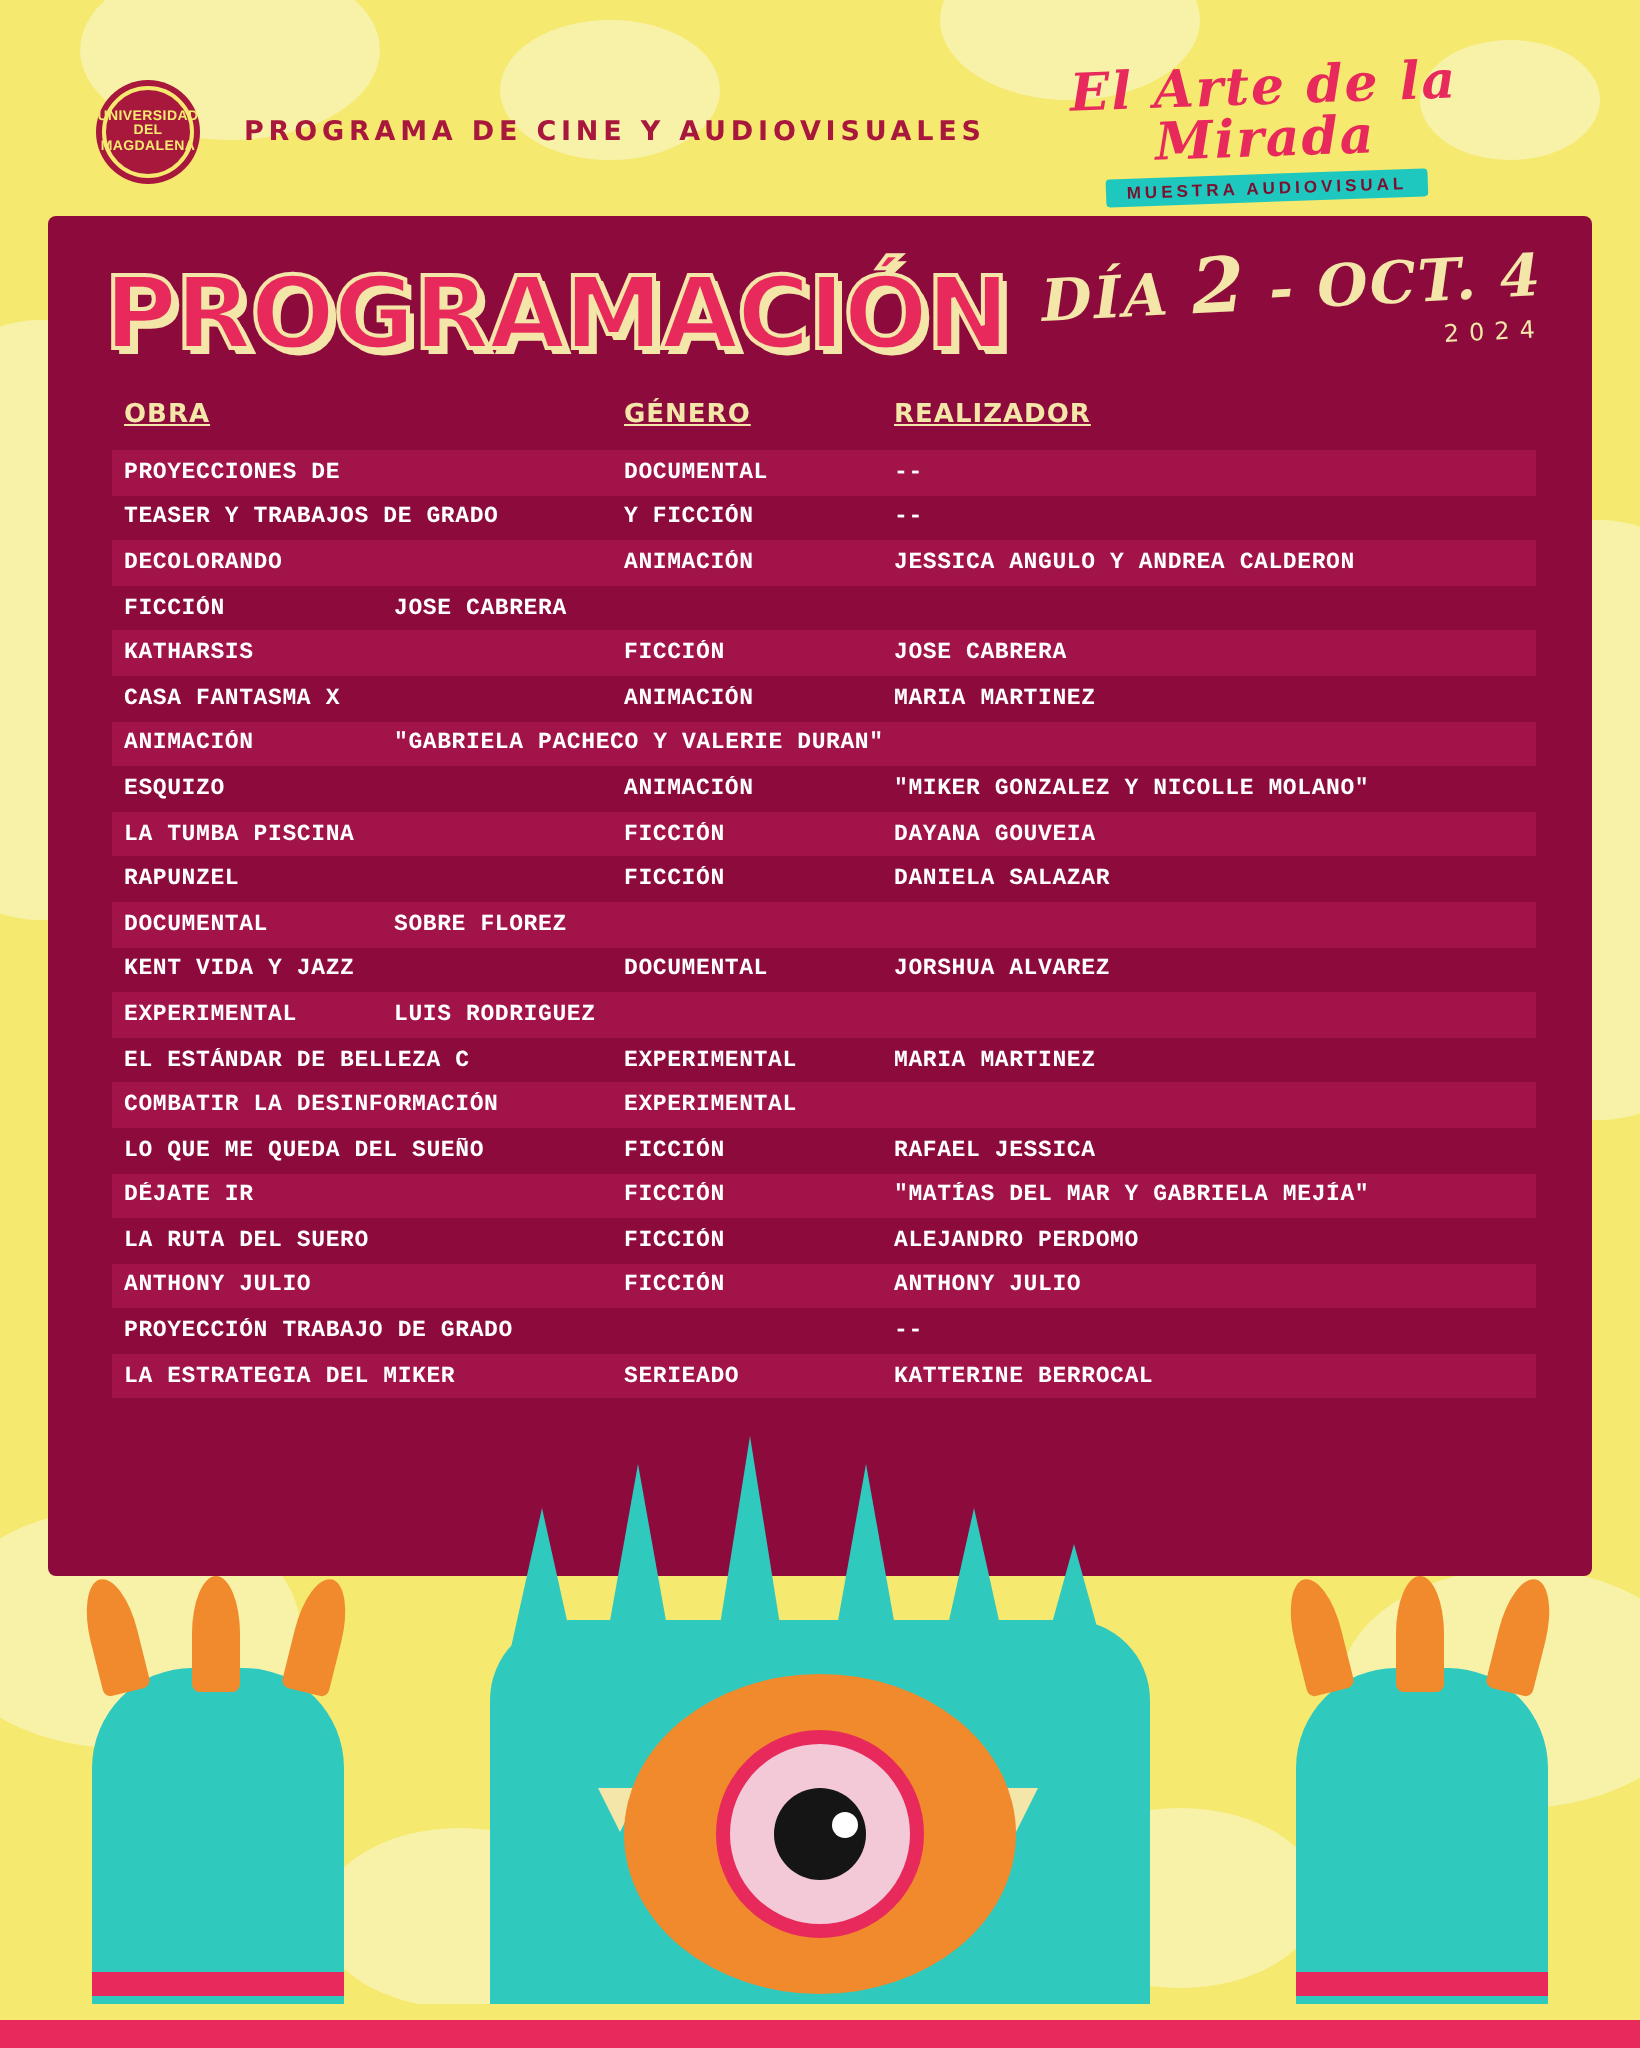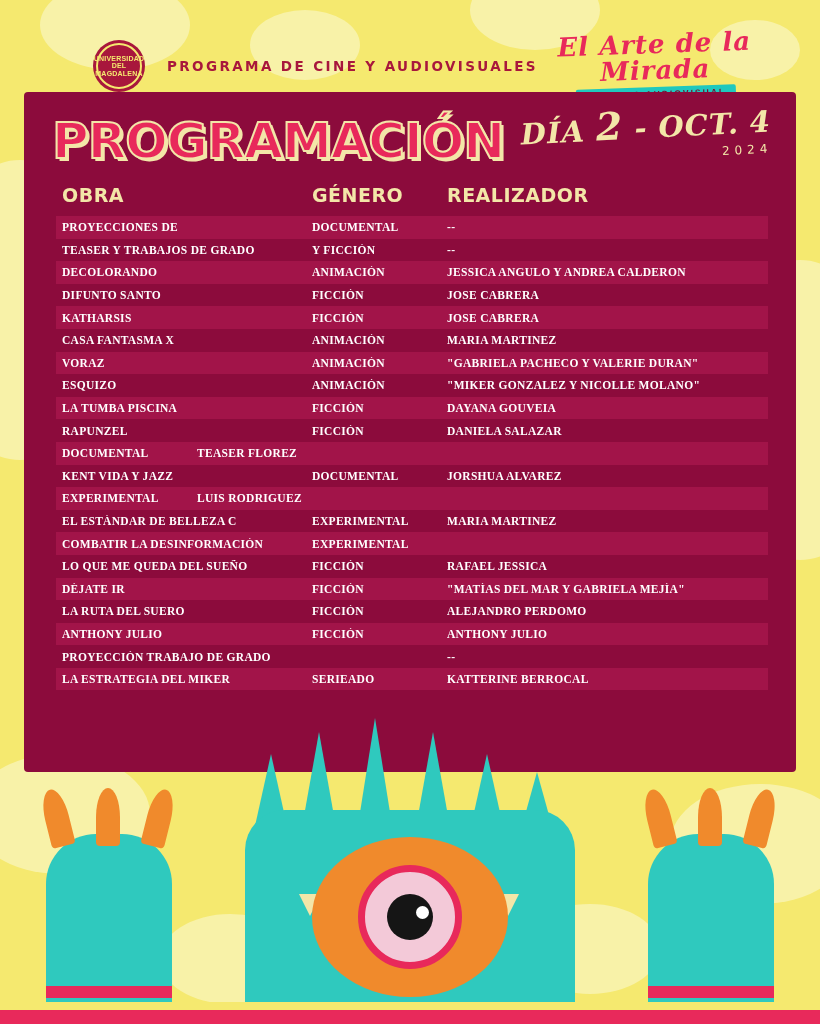--- a/index.html
+++ b/index.html
@@ -30,21 +30,20 @@
 
   
   .header {
     position: absolute;
     top: 0; left: 0; right: 0;
     height: 132px;
     display: flex;
     align-items: center;
     padding: 0 48px;
     box-sizing: border-box;
-    margin-left: 45px;
   }
   .uni-logo {
     width: 52px;
     height: 52px;
     border-radius: 50%;
     background: #A8173C;
     display: flex;
     align-items: center;
     justify-content: center;
     flex: 0 0 auto;
@@ -94,21 +93,21 @@
     font-weight: bold;
     letter-spacing: 2px;
     padding: 2px 10px;
     display: inline-block;
     border-radius: 2px;
   }
 
   
   .panel {
     position: absolute;
-    top: 92px;
+    top: 108px;
     left: 24px;
     right: 24px;
     height: 680px;
     background: #8C0B3C;
     border-radius: 4px;
   }
 
   .title-row {
     display: flex;
     align-items: flex-end;
@@ -152,39 +151,40 @@
   
   .table {
     margin: 18px 28px 0 32px;
   }
   .thead, .row {
     display: flex;
     align-items: center;
   }
   .thead {
     color: #F3E6A8;
-    font-size: 19px;
+    font-size: 13px;
     font-weight: bold;
     letter-spacing: .5px;
     padding: 0 0 10px 6px;
     font-family: "DejaVu Sans", sans-serif;
+    text-decoration: underline;
   }
   .c-obra   { width: 250px; }
   .c-genero { width: 135px; }
   .c-real   { flex: 1; }
 
   .row {
     height: 22.6px;
     font-size: 11.5px;
     font-weight: bold;
     color: #FFFFFF;
     letter-spacing: .3px;
     padding-left: 6px;
     box-sizing: border-box;
-    font-family: Liberation Serif, serif;
+    font-family: Liberation Mono, monospace;
   }
   .row.alt { background: #A21449; }
   .row .cell { overflow: hidden; white-space: nowrap; }
 
   
   .art { position: absolute; left: 0; right: 0; bottom: 0; height: 330px; }
   .paw {
     position: absolute;
     bottom: 0;
     width: 126px;
@@ -351,57 +351,55 @@
           <div class="cell c-obra">TEASER Y TRABAJOS DE GRADO</div>
           <div class="cell c-genero">Y FICCIÓN</div>
           <div class="cell c-real">--</div>
         </div>
         <div class="row alt">
           <div class="cell c-obra">DECOLORANDO</div>
           <div class="cell c-genero">ANIMACIÓN</div>
           <div class="cell c-real">JESSICA ANGULO Y ANDREA CALDERON</div>
         </div>
         <div class="row">
-          <div class="cell c-obra">DIFUNTO SANTO</div>
           <div class="cell c-genero">FICCIÓN</div>
           <div class="cell c-real">JOSE CABRERA</div>
         </div>
         <div class="row alt">
           <div class="cell c-obra">KATHARSIS</div>
           <div class="cell c-genero">FICCIÓN</div>
           <div class="cell c-real">JOSE CABRERA</div>
         </div>
         <div class="row">
           <div class="cell c-obra">CASA FANTASMA X</div>
           <div class="cell c-genero">ANIMACIÓN</div>
           <div class="cell c-real">MARIA MARTINEZ</div>
         </div>
         <div class="row alt">
-          <div class="cell c-obra">VORAZ</div>
           <div class="cell c-genero">ANIMACIÓN</div>
           <div class="cell c-real">"GABRIELA PACHECO Y VALERIE DURAN"</div>
         </div>
         <div class="row">
           <div class="cell c-obra">ESQUIZO</div>
           <div class="cell c-genero">ANIMACIÓN</div>
           <div class="cell c-real">"MIKER GONZALEZ Y NICOLLE MOLANO"</div>
         </div>
         <div class="row alt">
           <div class="cell c-obra">LA TUMBA PISCINA</div>
           <div class="cell c-genero">FICCIÓN</div>
           <div class="cell c-real">DAYANA GOUVEIA</div>
         </div>
         <div class="row">
           <div class="cell c-obra">RAPUNZEL</div>
           <div class="cell c-genero">FICCIÓN</div>
           <div class="cell c-real">DANIELA SALAZAR</div>
         </div>
         <div class="row alt">
           <div class="cell c-genero">DOCUMENTAL</div>
-          <div class="cell c-real">TEASER FLOREZ</div>
+          <div class="cell c-real">SOBRE FLOREZ</div>
         </div>
         <div class="row">
           <div class="cell c-obra">KENT VIDA Y JAZZ</div>
           <div class="cell c-genero">DOCUMENTAL</div>
           <div class="cell c-real">JORSHUA ALVAREZ</div>
         </div>
         <div class="row alt">
           <div class="cell c-genero">EXPERIMENTAL</div>
           <div class="cell c-real">LUIS RODRIGUEZ</div>
         </div>

